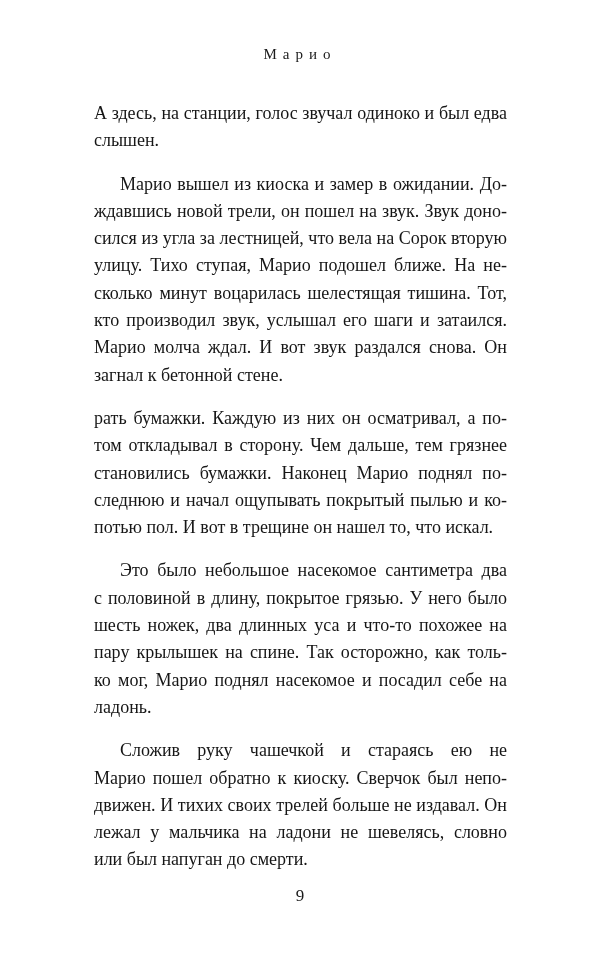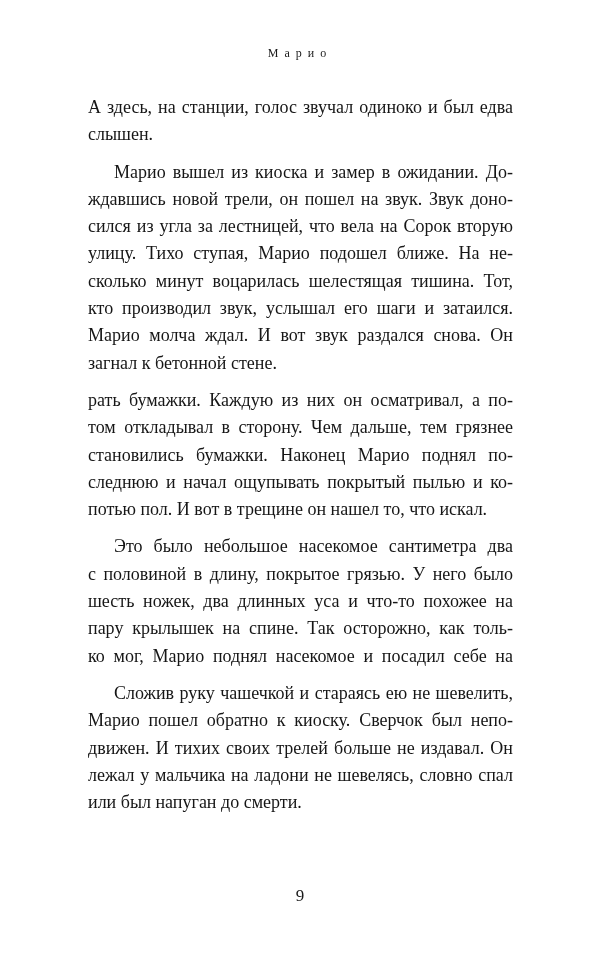--- a/index.html
+++ b/index.html
@@ -15,34 +15,34 @@
     font-family: "Liberation Serif", "DejaVu Serif", serif;
     color: #161616;
     overflow: hidden;
   }
   .running-head {
     position: absolute;
     top: 46px;
     left: 0;
     right: 0;
     text-align: center;
-    font-size: 12px;
+    font-size: 15px;
     letter-spacing: 6px;
     color: #1b1b1b;
   }
   .text-block {
     position: absolute;
     top: 84px;
     left: 78px;
     width: 445px;
     font-size: 18px;
     line-height: 27.3px;
   }
   .paragraph {
-    margin: 10px;
+    margin: 16px;
   }
   .line {
     text-align: justify;
     text-align-last: justify;
     white-space: normal;
     height: 27.3px;
     overflow: hidden;
   }
   .line.last {
     text-align-last: left;
@@ -87,20 +87,21 @@
         <div class="line">становились бумажки. Наконец Марио поднял по-</div>
         <div class="line">следнюю и начал ощупывать покрытый пылью и ко-</div>
         <div class="line last">потью пол. И вот в трещине он нашел то, что искал.</div>
       </div>
       <div class="paragraph">
         <div class="line indent">Это было небольшое насекомое сантиметра два</div>
         <div class="line">с половиной в длину, покрытое грязью. У него было</div>
         <div class="line">шесть ножек, два длинных уса и что-то похожее на</div>
         <div class="line">пару крылышек на спине. Так осторожно, как толь-</div>
         <div class="line">ко мог, Марио поднял насекомое и посадил себе на</div>
+        <div class="line last">ладонь.</div>
       </div>
       <div class="paragraph">
         <div class="line indent">Сложив руку чашечкой и стараясь ею не шевелить,</div>
         <div class="line">Марио пошел обратно к киоску. Сверчок был непо-</div>
         <div class="line">движен. И тихих своих трелей больше не издавал. Он</div>
         <div class="line">лежал у мальчика на ладони не шевелясь, словно спал</div>
         <div class="line last">или был напуган до смерти.</div>
       </div>
     </div>
 

